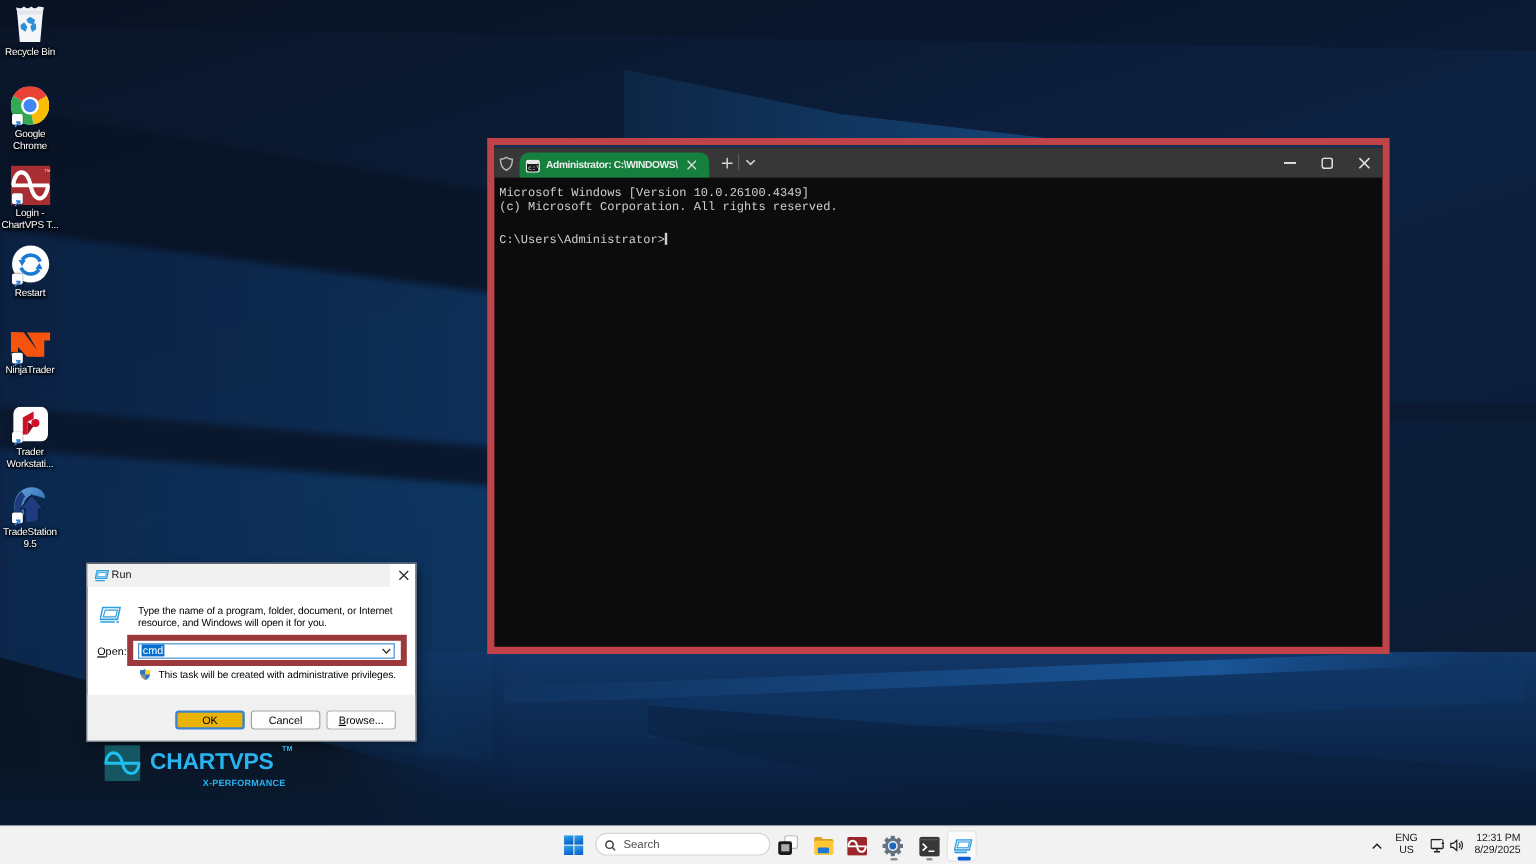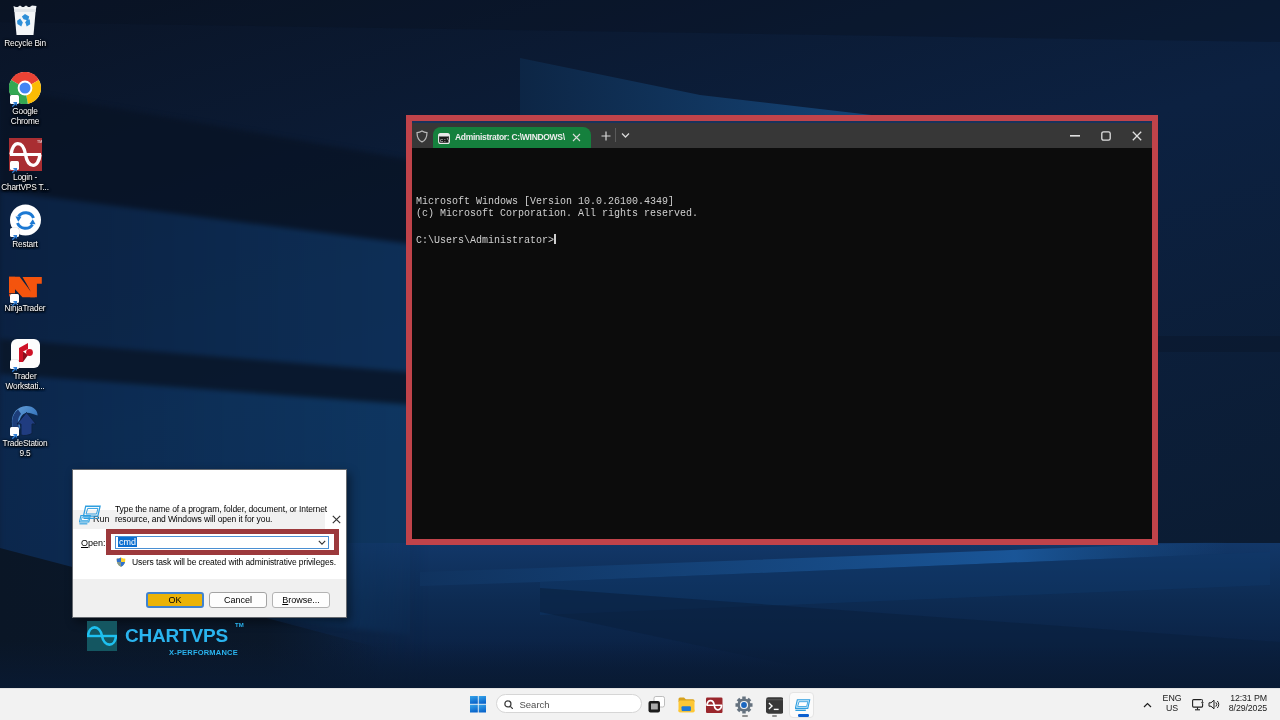--- a/index.html
+++ b/index.html
@@ -210,29 +210,29 @@
             <rect width="10" height="1.6" fill="#e0e0e0"></rect>
           </svg>
         <svg class="abs" style="left:689px;top:7.5px" width="10" height="10" viewBox="0 0 10 10">
             <rect x="0.8" y="0.8" width="8.4" height="8.4" rx="1.8" fill="none" stroke="#e0e0e0" stroke-width="1.3"></rect>
           </svg>
         <svg class="abs" style="left:720px;top:7.5px" width="10" height="10" viewBox="0 0 10 10">
             <path d="M0.8 0.8 L9.2 9.2 M9.2 0.8 L0.8 9.2" stroke="#e0e0e0" stroke-width="1.3"></path>
           </svg>
       </div>
 
-      <div class="abs" style="left:4px;top:34.5px;font-family:'Liberation Mono',monospace;font-size:10px;line-height:12.7px;color:#cfcfcf;white-space:pre;margin-top:40px;">Microsoft Windows [Version 10.0.26100.4349]
+      <div class="abs" style="left:4px;top:34.5px;font-family:'Liberation Mono',monospace;font-size:10px;line-height:12.7px;color:#cfcfcf;white-space:pre;">Microsoft Windows [Version 10.0.26100.4349]
 (c) Microsoft Corporation. All rights reserved.
 
 C:\Users\Administrator&gt;<span style="display:inline-block;width:1.5px;height:10px;background:#cfcfcf;vertical-align:-1.5px"></span></div>
     </div>
   </div>
 
   <div class="abs" style="left:72px;top:469px;width:275px;height:149px;background:#fff;border:1px solid #666a70;box-shadow:3px 4px 9px rgba(0,0,0,0.45);">
-    <div class="abs" style="left:0;top:0;width:252px;height:19px;background:#f1f1f1;margin-top:40px;">
+    <div class="abs" style="left:0;top:0;width:252px;height:19px;background:#f1f1f1;">
       <svg class="abs" style="left:6px;top:5px" width="12" height="10" viewBox="0 0 20 17">
         <path d="M3 1 L19 1 L16.5 12 L0.5 12 Z" fill="#bfe2f5" stroke="#2f9fe0" stroke-width="1.8"></path>
         <path d="M5.2 3.8 L16.4 3.8 L15 9.4 L3.6 9.4 Z" fill="#fff" stroke="#2f9fe0" stroke-width="1.2"></path>
         <path d="M0.5 15 L14 15" stroke="#2f9fe0" stroke-width="2"></path>
       </svg>
       <div class="abs" style="left:20px;top:4px;font-size:9px;color:#111;">Run</div>
       <svg class="abs" style="left:259px;top:5px" width="9" height="9" viewBox="0 0 9 9">
           <path d="M0.8 0.8 L8.2 8.2 M8.2 0.8 L0.8 8.2" stroke="#333" stroke-width="1.2"></path>
         </svg>
     </div>
@@ -251,21 +251,21 @@
             <path d="M0.8 0.8 L4 4.2 L7.2 0.8" stroke="#333" stroke-width="1.1" fill="none"></path>
           </svg>
       </div>
     </div>
     <svg class="abs" style="left:43px;top:86.5px" width="10" height="10" viewBox="0 0 11 11">
       <path d="M5.5 0.5 C 7 1.5 8.7 1.8 10.3 1.8 C 10.3 6 9 9 5.5 10.6 C 2 9 0.7 6 0.7 1.8 C 2.3 1.8 4 1.5 5.5 0.5 Z" fill="#ffd42a"></path>
       <path d="M5.5 0.5 C 4 1.5 2.3 1.8 0.7 1.8 C 0.7 6 2 9 5.5 10.6 Z" fill="#2f71d0"></path>
       <path d="M5.5 5.5 L10 5.5 C 9.4 8 8 9.7 5.5 10.6 Z" fill="#2f71d0"></path>
       <path d="M5.5 5.5 L1 5.5 C 1.6 8 3 9.7 5.5 10.6 Z" fill="#ffd42a" opacity="0.4"></path>
     </svg>
-    <div class="abs" style="left:59px;top:87px;font-size:8.5px;letter-spacing:-0.1px;white-space:nowrap;color:#000;">Users task will be created with administrative privileges.</div>
+    <div class="abs" style="left:59px;top:87px;font-size:8.5px;letter-spacing:-0.1px;white-space:nowrap;color:#000;">This task will be created with administrative privileges.</div>
     <div class="abs" style="left:0;top:109px;width:273px;height:38px;background:#f0f0f0;">
       <div class="abs" style="left:73px;top:13px;width:58px;height:16px;background:#eab308;border:2px solid #3f82cf;border-radius:3px;font-size:9px;color:#000;text-align:center;line-height:12px;">OK</div>
       <div class="abs" style="left:136px;top:13px;width:58px;height:16px;background:#fdfdfd;border:1px solid #a3a3a3;border-radius:3px;font-size:9px;color:#000;text-align:center;line-height:14px;">Cancel</div>
       <div class="abs" style="left:199px;top:13px;width:58px;height:16px;background:#fdfdfd;border:1px solid #b3b3b3;border-radius:3px;font-size:9px;color:#000;text-align:center;line-height:14px;"><u>B</u>rowse...</div>
     </div>
   </div>
 
   <div class="abs" style="left:87px;top:621px;width:170px;height:42px;">
     <svg class="abs" style="left:0;top:0" width="30" height="30" viewBox="0 0 30 30">
       <rect width="30" height="30" fill="#145661"></rect>

